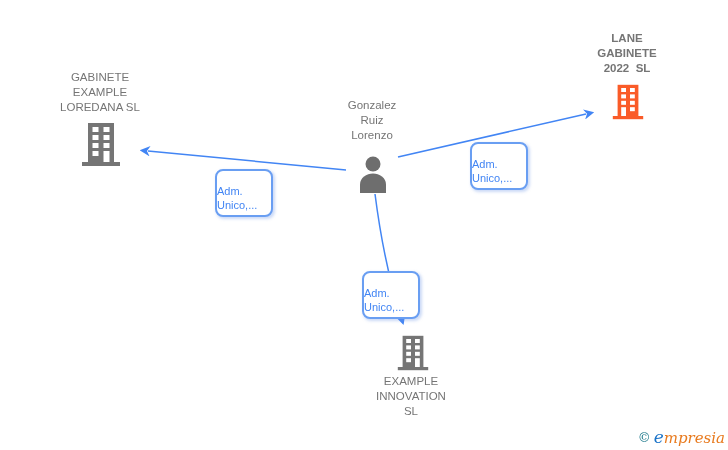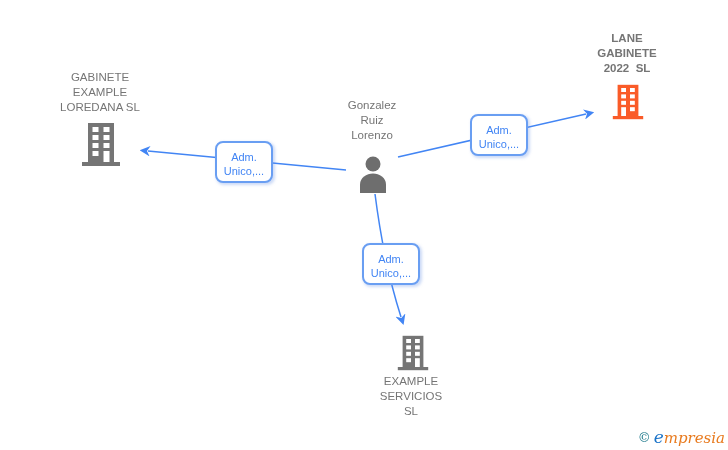--- a/index.html
+++ b/index.html
@@ -48,23 +48,23 @@
     position: absolute;
     width: 58px;
     box-sizing: border-box;
     background: #ffffff;
     border: 2px solid var(--label-border, #699EF2);
     border-radius: 8px;
     box-shadow: 1.5px 1.5px 3px rgba(110,150,230,0.35);
     color: var(--edge-blue, #4285F4);
     font-size: 11px;
     line-height: 13.5px;
-    text-align: center;
-    padding: 8px 0 3px 0;
+    padding: 14px 0 3px 0;
     z-index: 3;
+    margin-top: 28px;
   }
   .edge-label .line { display: block; white-space: pre; }
 
   
   #watermark {
     position: absolute;
     right: 3px;
     bottom: 3px;
     z-index: 2;
     font-family: "DejaVu Serif", serif;
@@ -163,21 +163,21 @@
       <rect x="11.5" y="12" width="6" height="5"></rect>
         <rect x="22.5" y="12" width="6" height="5"></rect>
       <rect x="11.5" y="20" width="6" height="5"></rect>
         <rect x="22.5" y="20" width="6" height="5"></rect>
       <rect x="11.5" y="28" width="6" height="5"></rect>
         <rect x="22.5" y="28" width="6" height="11"></rect>
     </g>
   </svg>
   <div class="node-label" style="left:341px; top:374px;">
     <span class="line">EXAMPLE</span>
-    <span class="line">SERVICIOS</span>
+    <span class="line">INNOVATION</span>
     <span class="line">SL</span>
   </div>
 
   <div class="edge-label" style="left:215px; top:141px;">
     <span class="line">Adm.</span>
     <span class="line">Unico,...</span>
   </div>
   <div class="edge-label" style="left:470px; top:114px;">
     <span class="line">Adm.</span>
     <span class="line">Unico,...</span>

